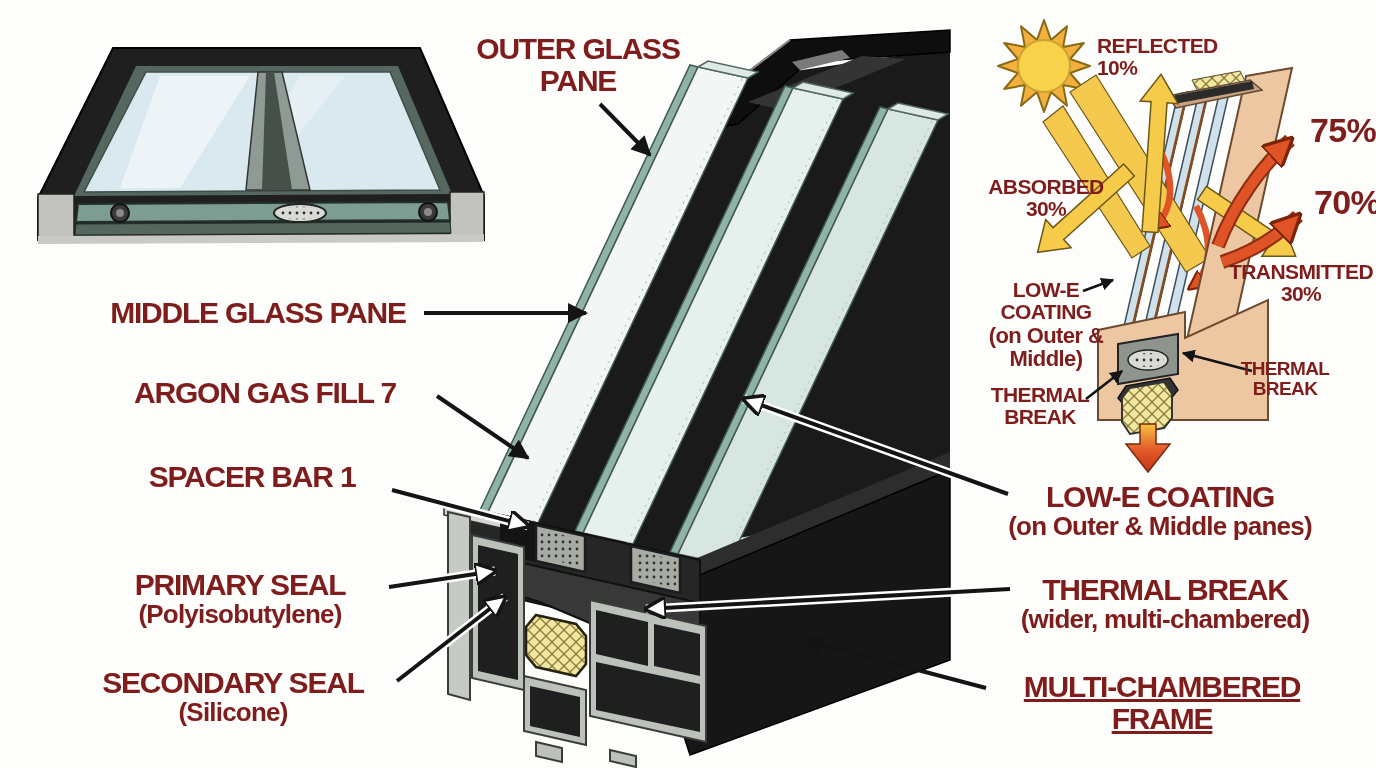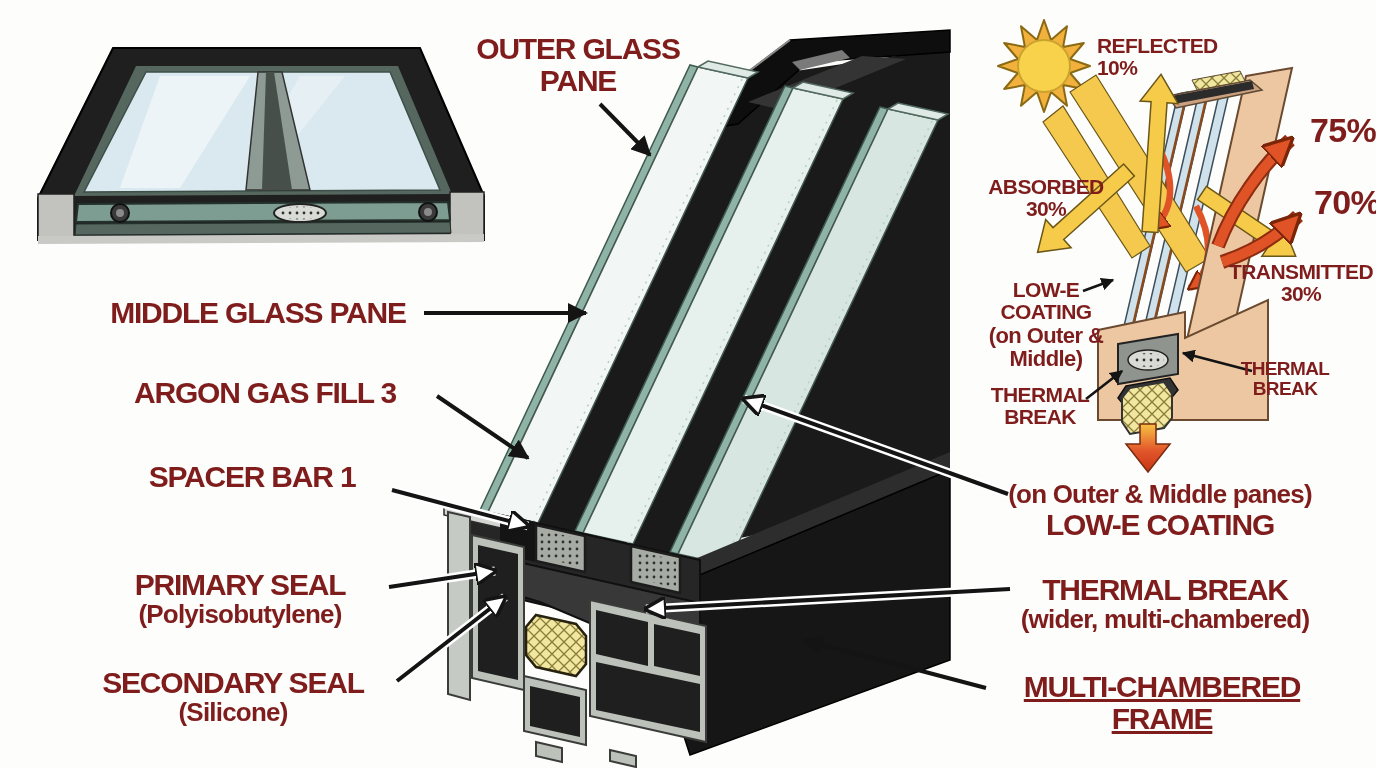--- a/index.html
+++ b/index.html
@@ -191,39 +191,39 @@
   </g>
 </svg>
 
 <div class="lbl main" style="left:578px;top:33px;">
   <span class="ln">OUTER GLASS</span>
   <span class="ln">PANE</span>
 </div>
 
 <div class="lbl main" style="left:242px;top:297px;margin-left:16px;">MIDDLE GLASS PANE</div>
 
-<div class="lbl main" style="left:265px;top:377px;">ARGON GAS FILL 3</div>
+<div class="lbl main" style="left:265px;top:377px;">ARGON GAS FILL 7</div>
 
 <div class="lbl main" style="left:252px;top:461px;">
   <span class="ln">SPACER BAR 1</span>
 </div>
 
 <div class="lbl main" style="left:240px;top:569px;">
   <span class="ln">PRIMARY SEAL</span>
   <span class="ln sub">(Polyisobutylene)</span>
 </div>
 
 <div class="lbl main" style="left:233px;top:667px;">
   <span class="ln">SECONDARY SEAL</span>
   <span class="ln sub">(Silicone)</span>
 </div>
 
 <div class="lbl main" style="left:1160px;top:481px;">
+  <span class="ln">LOW-E COATING</span>
   <span class="ln sub">(on Outer &amp; Middle panes)</span>
-  <span class="ln">LOW-E COATING</span>
 </div>
 
 <div class="lbl main" style="left:1165px;top:574px;">
   <span class="ln">THERMAL BREAK</span>
   <span class="ln sub">(wider, multi-chambered)</span>
 </div>
 
 <div class="lbl main" style="left:1162px;top:671px;text-decoration:underline;">
   <span class="ln">MULTI-CHAMBERED</span>
   <span class="ln">FRAME</span>

